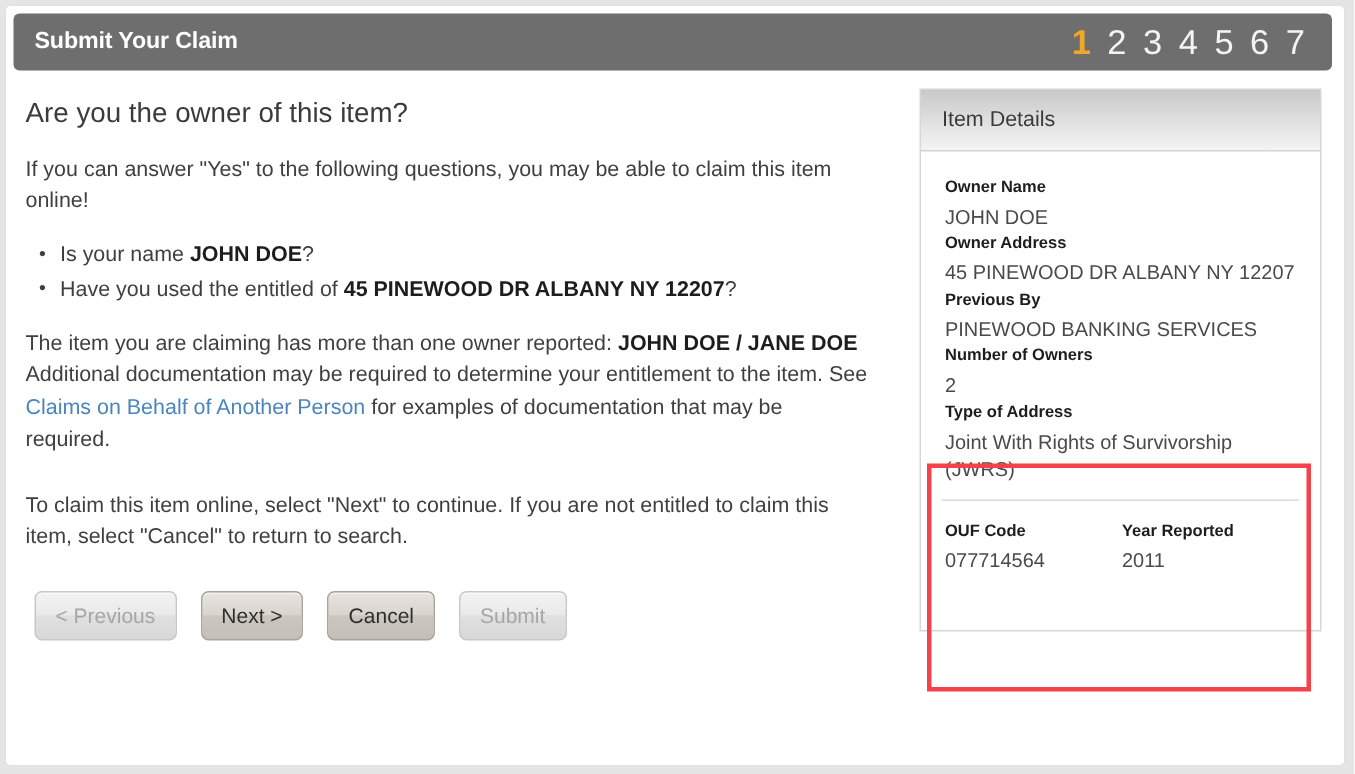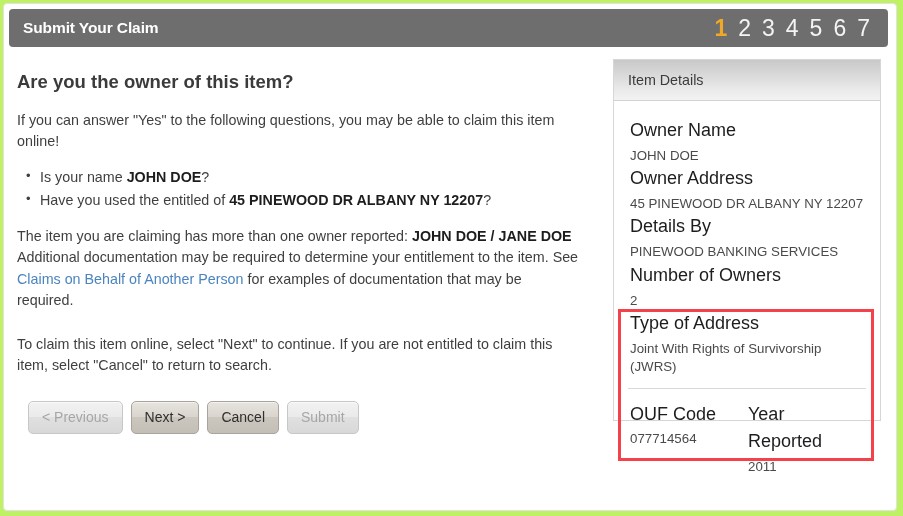--- a/index.html
+++ b/index.html
@@ -9,21 +9,21 @@
   }
   body {
     font-family: "Liberation Sans", sans-serif;
     color: #333333;
   }
   #page {
     position: relative;
     width: 903px;
     height: 516px;
     box-sizing: border-box;
-    background: #bef264;
+    background: #e5e5e5;
     overflow: hidden;
   }
   
   .outer-frame {
     position: absolute;
     left: 3px;
     top: 3px;
     width: 894px;
     height: 508px;
     box-sizing: border-box;
@@ -74,23 +74,23 @@
 
   
   .main-col {
     position: absolute;
     left: 17px;
     top: 58px;
     width: 580px;
   }
   .page-heading {
     font-size: 18.5px;
-    font-weight: bold;
+    font-weight: normal;
     color: #3b3b3b;
-    margin: 12px 0 0 0;
+    margin: 5px 0 0 0;
     line-height: 1.25;
   }
   .intro-para {
     font-size: 14.3px;
     color: #3f3f3f;
     line-height: 1.47;
     margin: 17px 0 0 0;
     max-width: 540px;
   }
   .q-list {
@@ -124,22 +124,22 @@
   .body-para b { color: #1d1d1d; font-weight: bold; }
   .inline-link {
     color: #4b84bf;
     text-decoration: none;
     cursor: pointer;
   }
 
   
   .btn-row {
     display: flex;
-    gap: 8px;
-    margin: 25px 0 0 11px;
+    gap: 16px;
+    margin: 25px 0 0 6px;
   }
   .btn {
     font-family: "Liberation Sans", sans-serif;
     font-size: 14px;
     height: 33px;
     min-width: 67px;
     padding: 0 13px;
     border-radius: 5px;
     box-sizing: border-box;
     cursor: pointer;
@@ -187,22 +187,22 @@
   }
   .side-body {
     position: relative;
     padding: 0 0 0 0;
   }
   .detail-block {
     padding: 0 16px;
   }
   .detail-block.top { padding-top: 16px; }
   .detail-label {
-    font-size: 18px;
-    font-weight: normal;
+    font-size: 11px;
+    font-weight: bold;
     color: #1d1d1d;
     line-height: 1.55;
   }
   .detail-value {
     font-size: 13.3px;
     color: #4a4a4a;
     line-height: 1.38;
     padding-top: 2px;
   }
 
@@ -281,21 +281,21 @@
         <div class="detail-label">Owner Name</div>
         <div class="detail-value">JOHN DOE</div>
       </div>
 
       <div class="detail-block">
         <div class="detail-label">Owner Address</div>
         <div class="detail-value">45 PINEWOOD DR ALBANY NY 12207</div>
       </div>
 
       <div class="detail-block">
-        <div class="detail-label">Details By</div>
+        <div class="detail-label">Previous By</div>
         <div class="detail-value">PINEWOOD BANKING SERVICES</div>
       </div>
 
 
       <div class="detail-block">
         <div class="detail-label">Number of Owners</div>
         <div class="detail-value">2</div>
       </div>
 
       <div class="detail-block">

